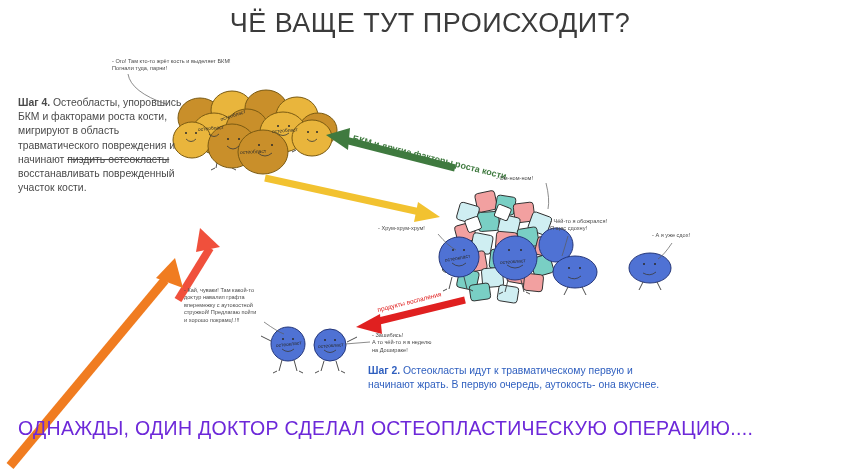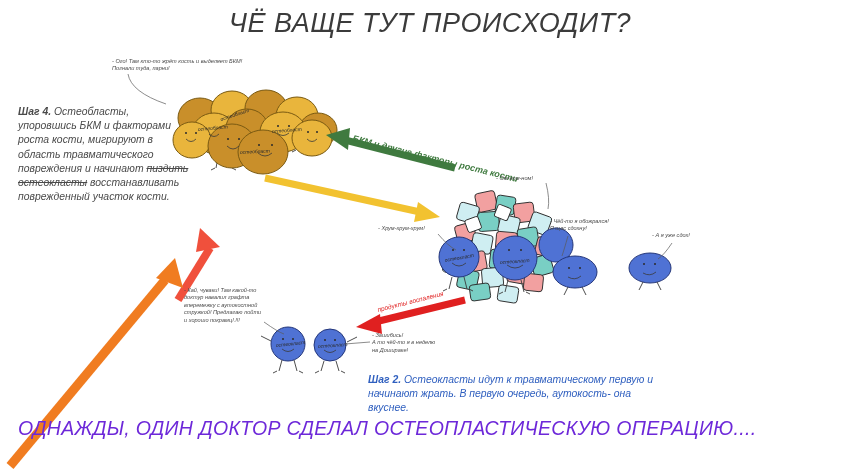--- a/index.html
+++ b/index.html
@@ -3,21 +3,21 @@
 <meta charset="utf-8">
 <style>
   html,body{margin:0;padding:0;}
   body{
     width:860px;height:475px;
     background:#ffffff;
     font-family:"Liberation Sans", sans-serif;
     overflow:hidden;
     position:relative;
   }
-  #stage{position:relative;width:832px;height:475px;font-style:italic;}
+  #stage{position:relative;width:832px;height:475px;}
 
   .abs{position:absolute;}
 
   
   #title{
     left:0;top:8px;width:860px;
     text-align:center;
     font-size:27px;
     font-weight:400;
     letter-spacing:0.5px;
@@ -31,21 +31,20 @@
     font-size:19.5px;
     color:#6d28d9;
     letter-spacing:0.3px;
     white-space:nowrap;
   }
 
   
   .step{
     font-size:10.4px;
     line-height:14.2px;
-    margin-top:9px;
   }
   .step b{font-weight:bold;}
   .strike{text-decoration:line-through;}
 
   #step4{left:18px;top:96px;width:172px;color:#4a4a4a;}
   #step3{left:556px;top:140px;width:292px;color:#3a5c3a;}
   #step1{left:210px;top:226px;width:178px;color:#d9432f;}
   #step2{left:368px;top:364px;width:300px;color:#2f5fbf;}
 
   

